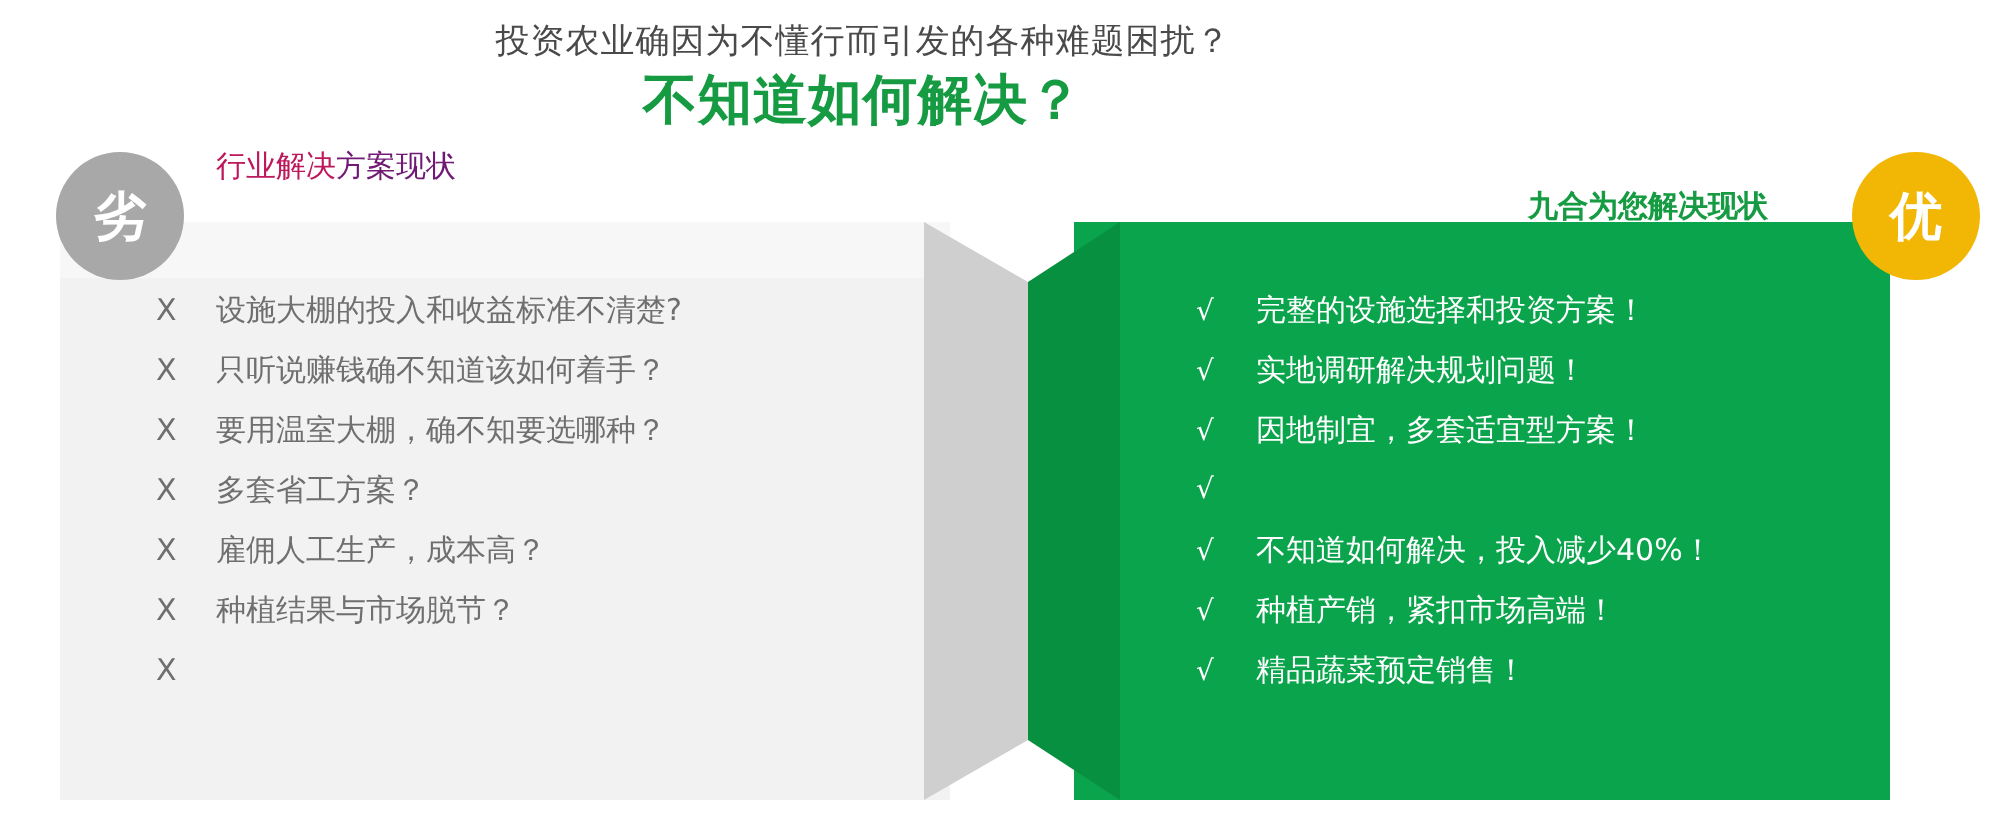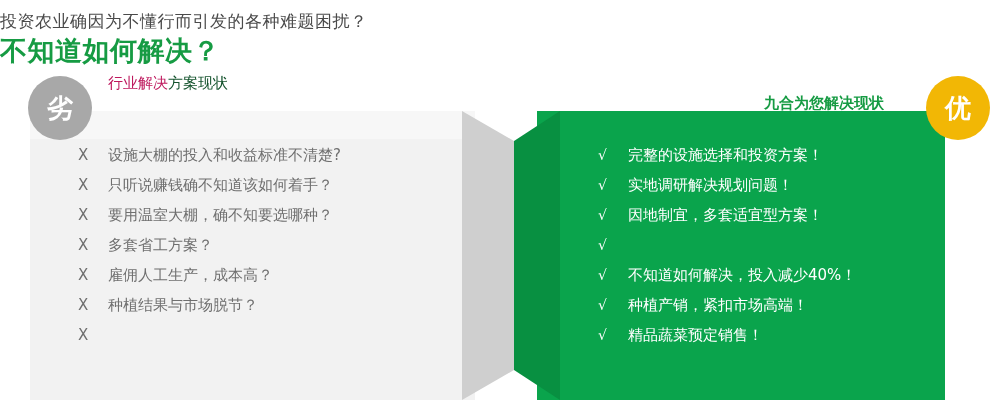--- a/index.html
+++ b/index.html
@@ -21,21 +21,21 @@
     height: 416px;
     background: #ffffff;
   }
 
   
   .headline {
     position: absolute;
     left: 0;
     top: 8px;
     width: 863px;
-    text-align: left;
+    text-align: center;
   }
   .headline-line1 {
     font-size: 17px;
     color: #4a4a4a;
     letter-spacing: 0.5px;
     line-height: 26px;
     font-weight: normal;
     white-space: nowrap;
   }
   .headline-line2 {
@@ -56,21 +56,21 @@
     font-size: 15px;
     line-height: 22px;
     white-space: nowrap;
   }
   .sub-left .strong {
     font-weight: normal;
     color: #be185d;
   }
   .sub-left .soft {
     font-weight: normal;
-    color: #14532d;
+    color: #701a75;
   }
   .sub-right {
     position: absolute;
     left: 764px;
     top: 92px;
     font-size: 15px;
     line-height: 22px;
     color: #169b43;
     font-weight: bold;
     white-space: nowrap;

